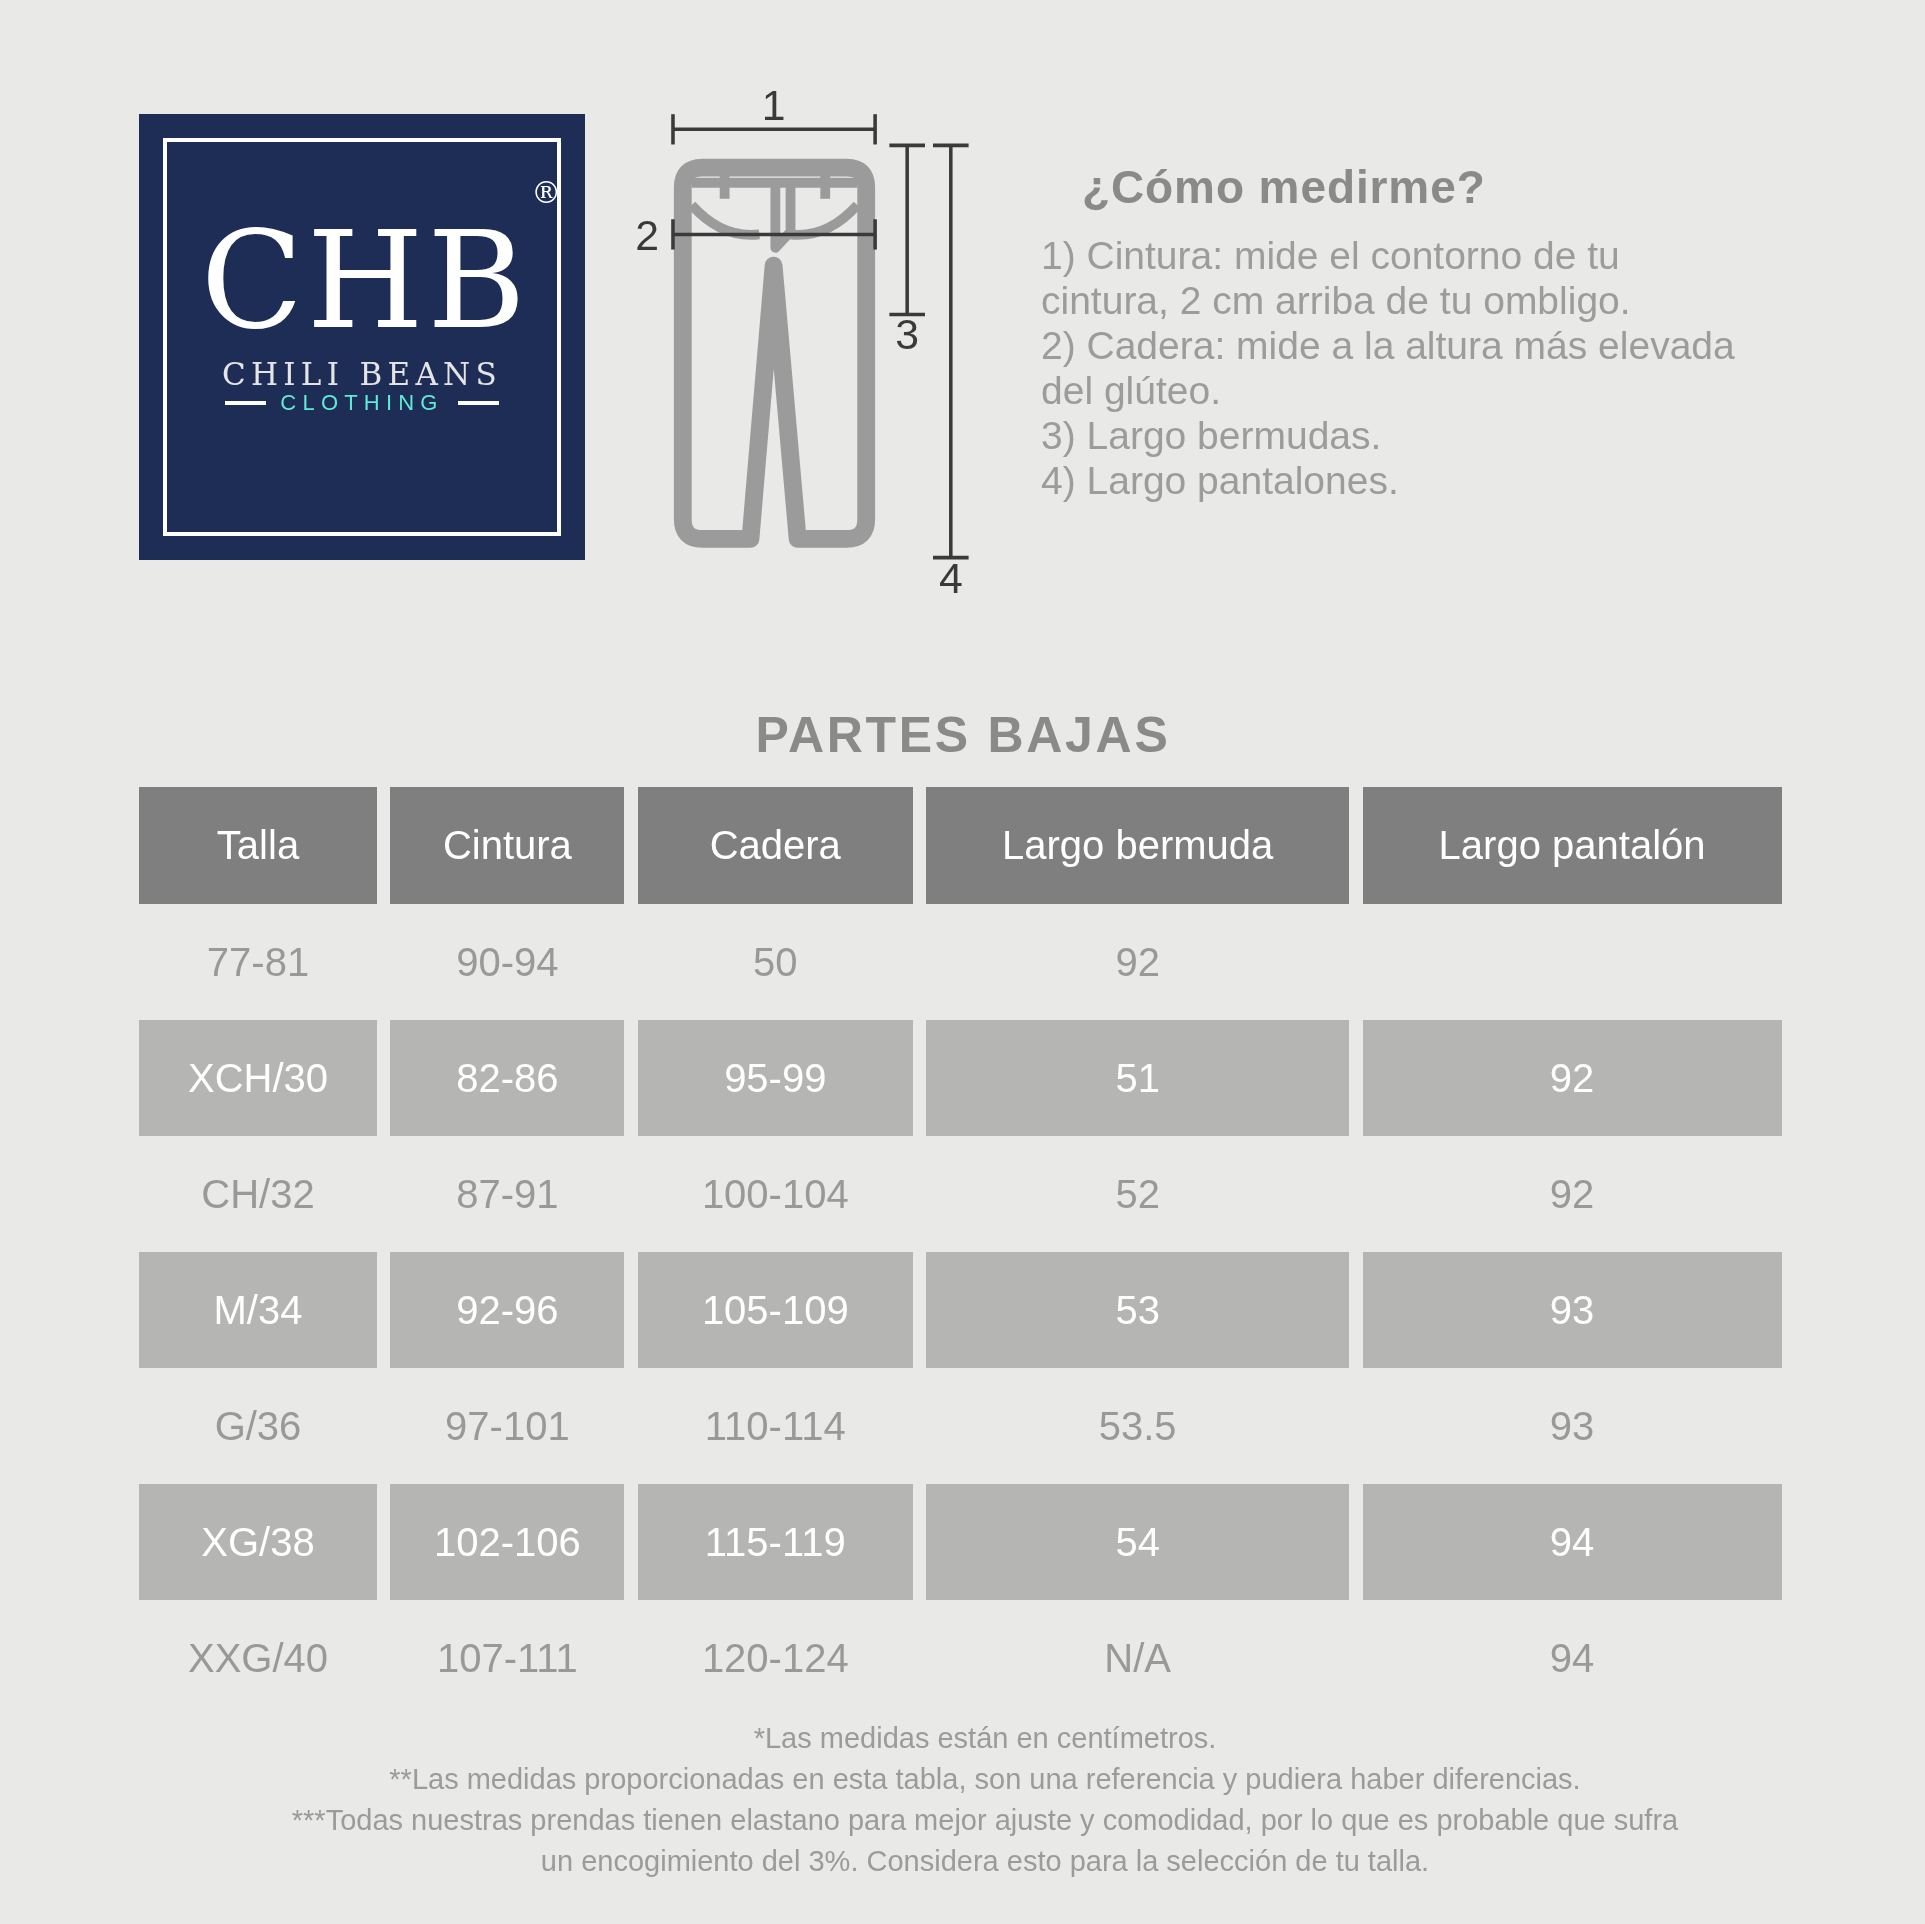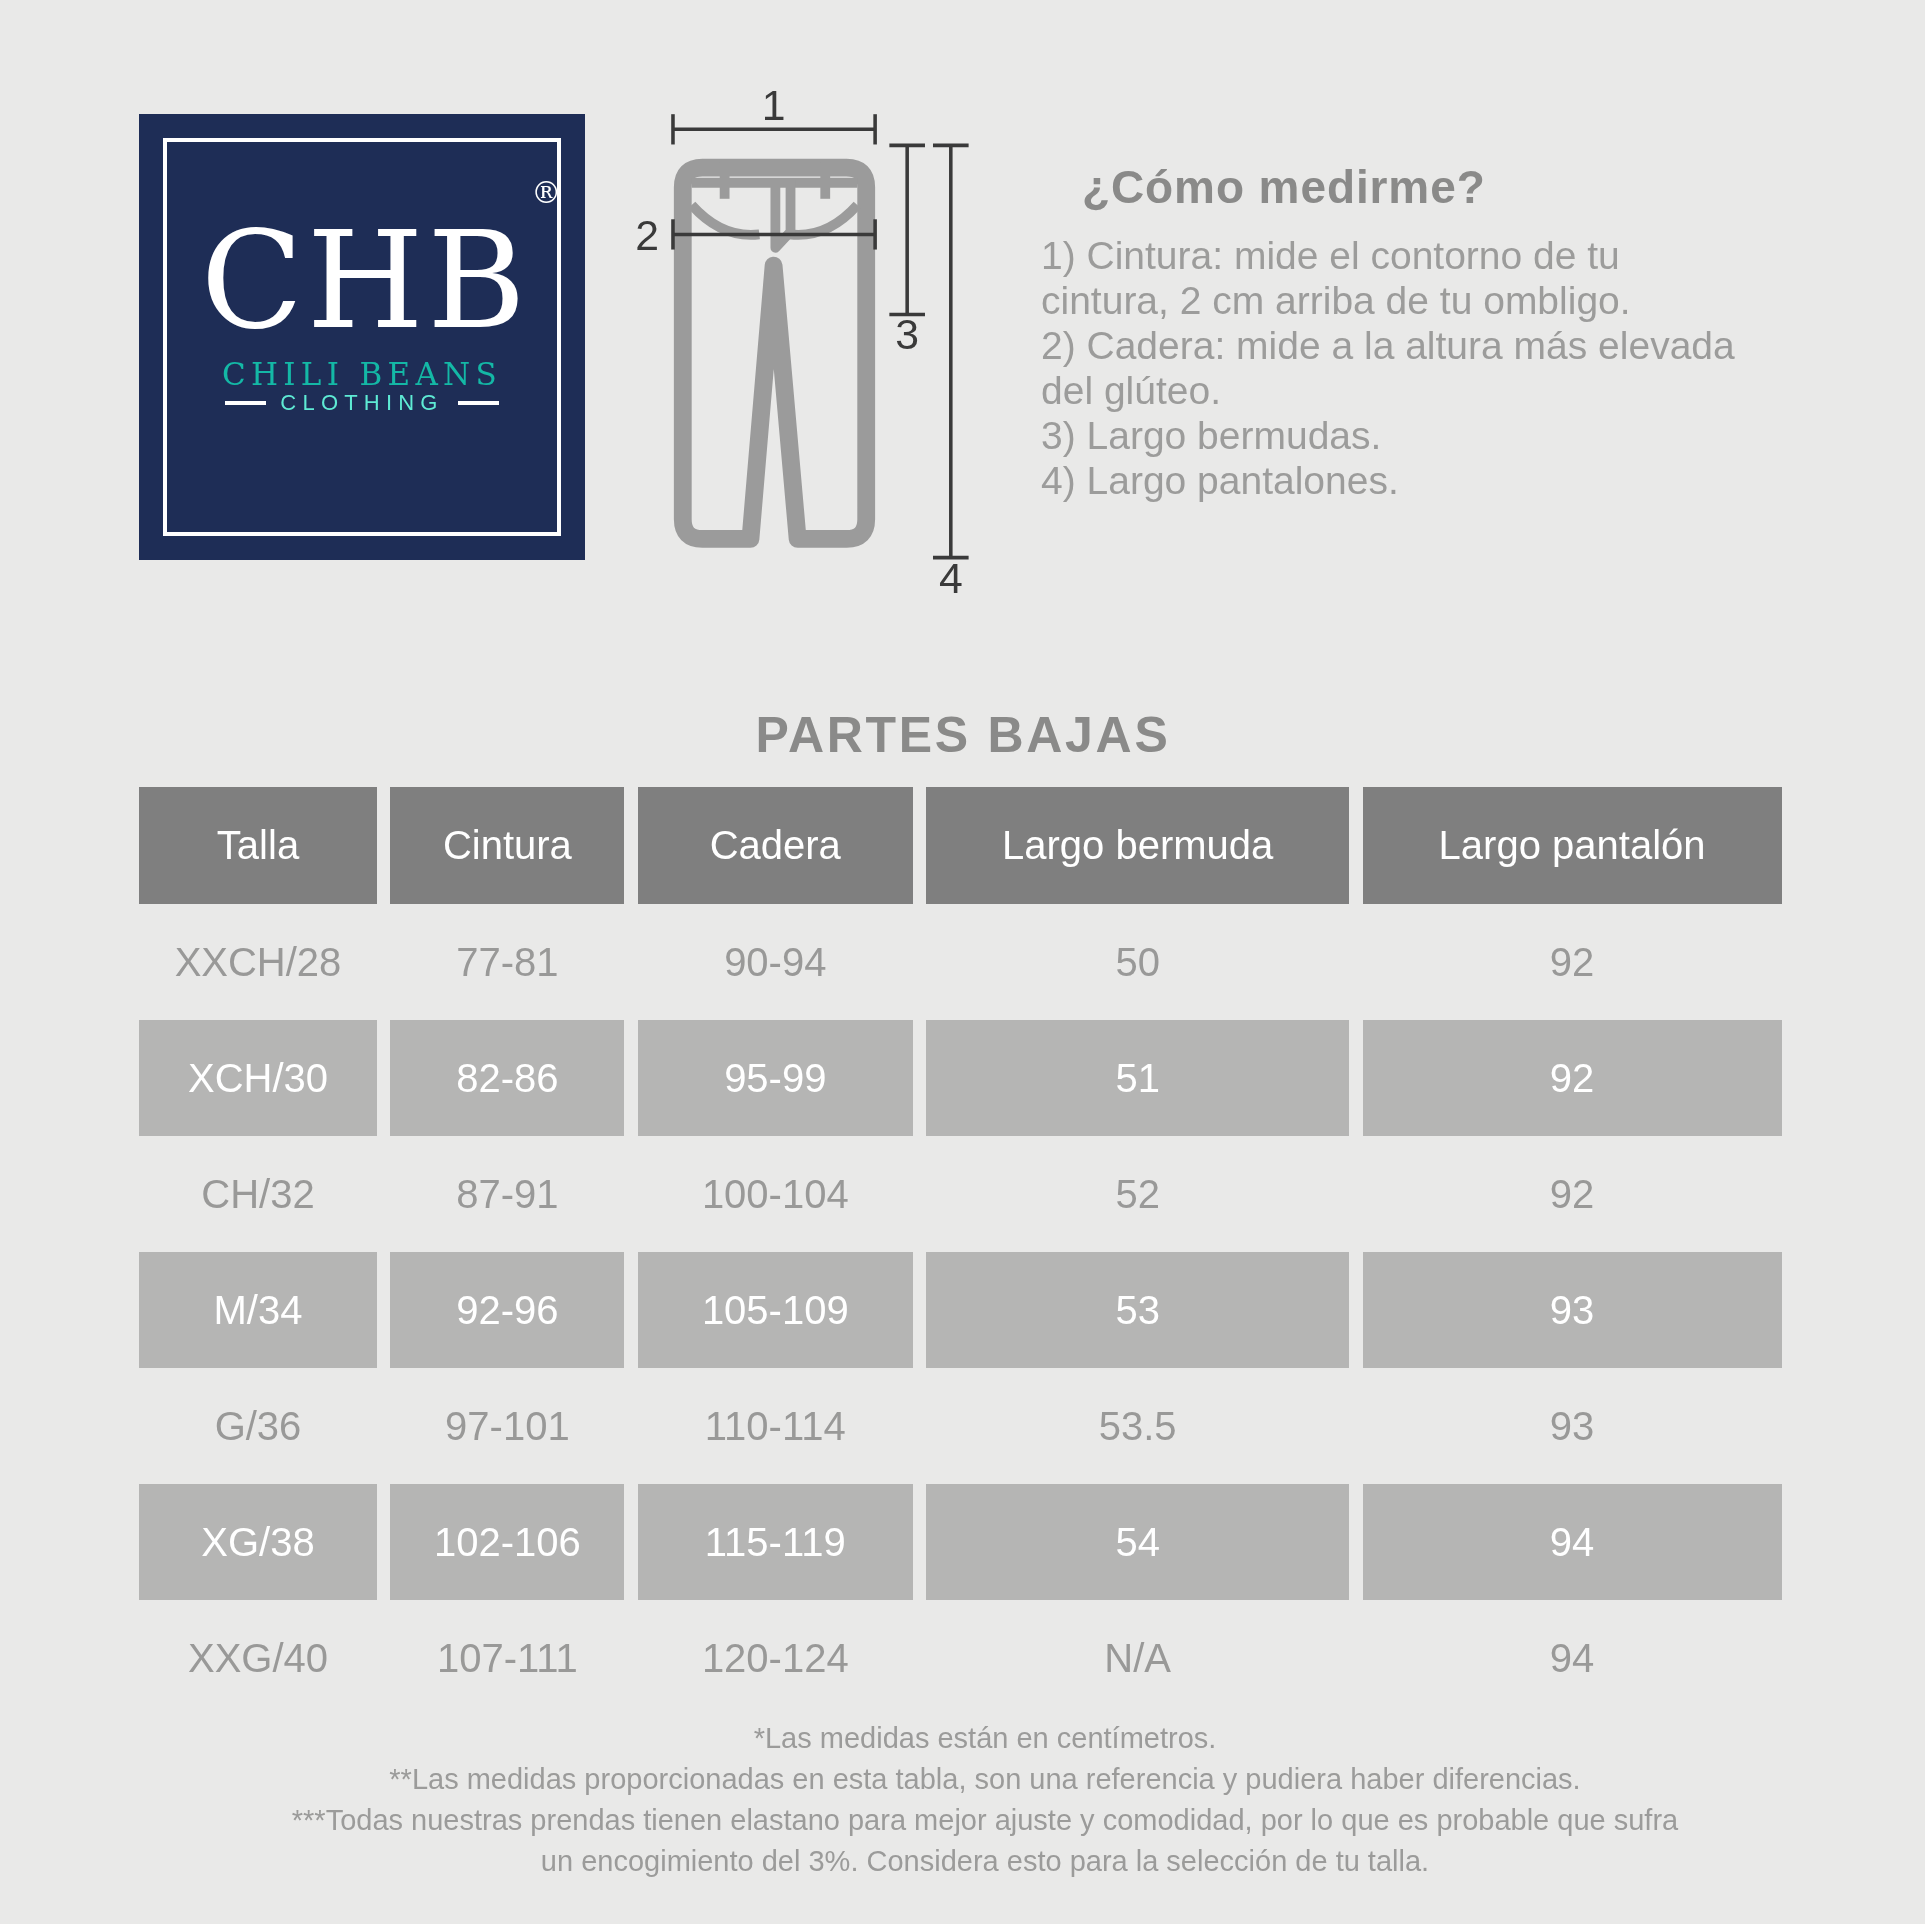--- a/index.html
+++ b/index.html
@@ -11,21 +11,21 @@
   .logo{position:absolute;left:139px;top:114px;width:446px;height:446px;background:#1e2d56;}
   .logo-border{position:absolute;inset:24px;border:4.5px solid #ffffff;}
   .logo-chb{
     position:absolute;left:0;right:0;top:100px;text-align:center;color:#ffffff;
     font-family:"DejaVu Serif","Liberation Serif",serif;font-size:134px;line-height:1;font-weight:normal;
     letter-spacing:3.6px;
     padding-left:36px;
   }
   .logo-chb sup{font-size:30px;letter-spacing:0;position:relative;top:-78px;left:1.8px;}
   .logo-sub{
-    position:absolute;left:0;right:0;top:242px;text-align:center;color:#14b8a6;
+    position:absolute;left:0;right:0;top:242px;text-align:center;color:#e5e5e5;
     font-family:"DejaVu Serif","Liberation Serif",serif;font-size:31px;letter-spacing:5.3px;
   }
   .logo-clothing{
     position:absolute;left:0;right:0;top:276px;display:flex;align-items:center;justify-content:center;
     color:#5eead4;font-size:22px;letter-spacing:6.2px;font-weight:normal;
   }
   .logo-clothing .dash{display:inline-block;width:41px;height:3.6px;background:#ffffff;margin:0 14.3px;}
   
   .pants-svg{position:absolute;left:624px;top:80px;}
   .pants-stroke{stroke:#9b9b9b;fill:none;}
@@ -124,21 +124,20 @@
 
   <div class="size-table" id="size-table">
       <div class="trow header">
         <div class="cell">Talla</div>
         <div class="cell">Cintura</div>
         <div class="cell">Cadera</div>
         <div class="cell">Largo bermuda</div>
         <div class="cell">Largo pantalón</div>
       </div>
       <div class="trow plain">
-        <div class="cell">XXCH/28</div>
         <div class="cell">77-81</div>
         <div class="cell">90-94</div>
         <div class="cell">50</div>
         <div class="cell">92</div>
       </div>
       <div class="trow shaded">
         <div class="cell">XCH/30</div>
         <div class="cell">82-86</div>
         <div class="cell">95-99</div>
         <div class="cell">51</div>

